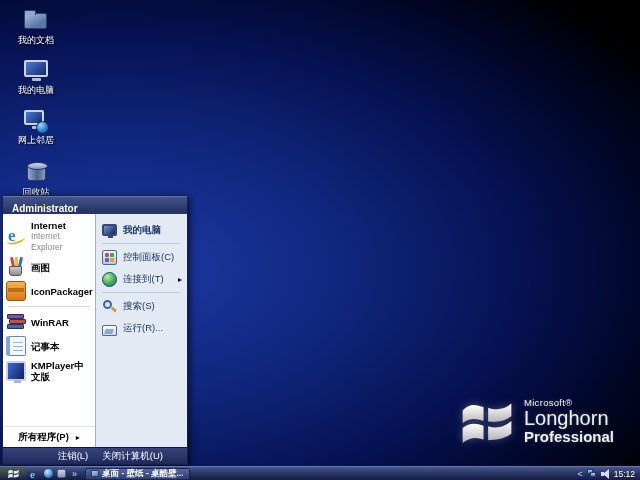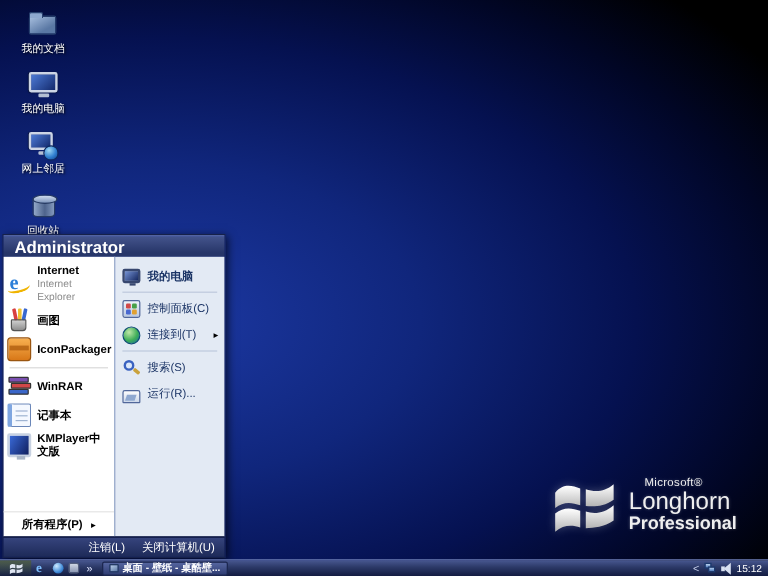--- a/index.html
+++ b/index.html
@@ -34,28 +34,28 @@
   .shape-bin{ position:absolute; left:5px; top:4px; width:19px; height:17px;
     background:linear-gradient(90deg,#93a9ca,#4e648c 55%,#8399bd); border-radius:4px/3px; border:1px solid #263a62;}
   .shape-bin::before{ content:""; position:absolute; left:-1px; top:-3px; width:19px; height:6px;
     background:linear-gradient(#cfdcef,#7e95bb); border-radius:50%; border:1px solid #263a62;}
 
   
   .startmenu{ position:absolute; left:2px; top:195px; width:186px; height:270px;
     border:1px solid #16214a; box-shadow:2px 2px 7px rgba(0,0,0,.65); display:flex; flex-direction:column;
     font-size:10px;}
   .sm-header{ height:18px; flex:0 0 18px; background:linear-gradient(#44548c,#273669 80%);
-    border-top:1px solid #6272aa; color:#fff; font-weight:bold; font-size:14px;
+    border-top:1px solid #6272aa; color:#fff; font-weight:bold; font-size:10px;
     display:flex; align-items:flex-end; padding-left:9px;}
   .sm-body{ flex:1; display:flex; min-height:0;}
   .sm-left{ width:93px; background:#fff; border-right:1px solid #9fb0ce; display:flex; flex-direction:column; padding-top:4px;}
   .sm-right{ flex:1; background:#e3eaf4; display:flex; flex-direction:column; padding-top:5px; color:#1c3566;}
   .sm-footer{ height:17px; flex:0 0 17px; background:linear-gradient(#36447d,#1d2a58);
     border-top:1px solid #0f1838; color:#fff; display:flex; align-items:center; justify-content:flex-end; gap:14px;
-    padding-right:8px; font-size:9.5px;}
+    padding-right:24px; font-size:9.5px;}
 
   .sm-litem{ display:flex; align-items:center; gap:5px; padding:2px 3px; }
   .sm-litem .txt{ display:flex; flex-direction:column; line-height:11px;}
   .sm-litem .lab{ font-weight:bold; color:#000; font-size:9.5px;}
   .sm-litem .sub{ color:#8a8a8a; font-size:8.5px;}
   .sm-sep{ height:1px; background:#d9d9d9; margin:3px 5px;}
   .sm-spacer{ flex:1;}
   .sm-allprog{ display:flex; align-items:center; justify-content:center; gap:7px; height:21px;
     font-weight:bold; color:#000; font-size:9.5px; border-top:1px solid #e4e4e4;}
   .sm-allprog .arr{ font-size:8px; color:#000;}
@@ -132,21 +132,21 @@
   .tr-vol{ width:9px; height:9px; position:relative;}
   .tr-vol::before{ content:""; position:absolute; left:0; top:3px; width:3px; height:4px; background:#d8e0f0;}
   .tr-vol::after{ content:""; position:absolute; left:2px; top:0; border-right:6px solid #d8e0f0;
     border-top:5px solid transparent; border-bottom:5px solid transparent;}
   .clock{ font-size:8.5px; color:#fff;}
 
   
   .watermark{ position:absolute; left:458px; top:394px; display:flex; align-items:center; gap:8px;}
   .wm-flag{ width:58px; height:54px; filter:drop-shadow(0 0 4px rgba(255,255,255,.25));}
   .wm-text{ color:#efefef; text-shadow:0 0 3px rgba(255,255,255,.25); line-height:1;}
-  .wm-brand{ font-size:9.5px; letter-spacing:.3px; display:block; margin-bottom:1px;margin-left:13px;}
+  .wm-brand{ font-size:9.5px; letter-spacing:.3px; display:block; margin-bottom:1px;}
   .wm-product{ font-size:20px; display:block; margin-bottom:1px;}
   .wm-edition{ font-size:15px; display:block; font-weight:700;}
 </style>
 </head>
 <body>
 
 <svg width="0" height="0" style="position:absolute">
   <defs>
     <linearGradient id="flagGrad" x1="0" y1="0" x2="0" y2="1">
       <stop offset="0" stop-color="#ffffff"></stop>

